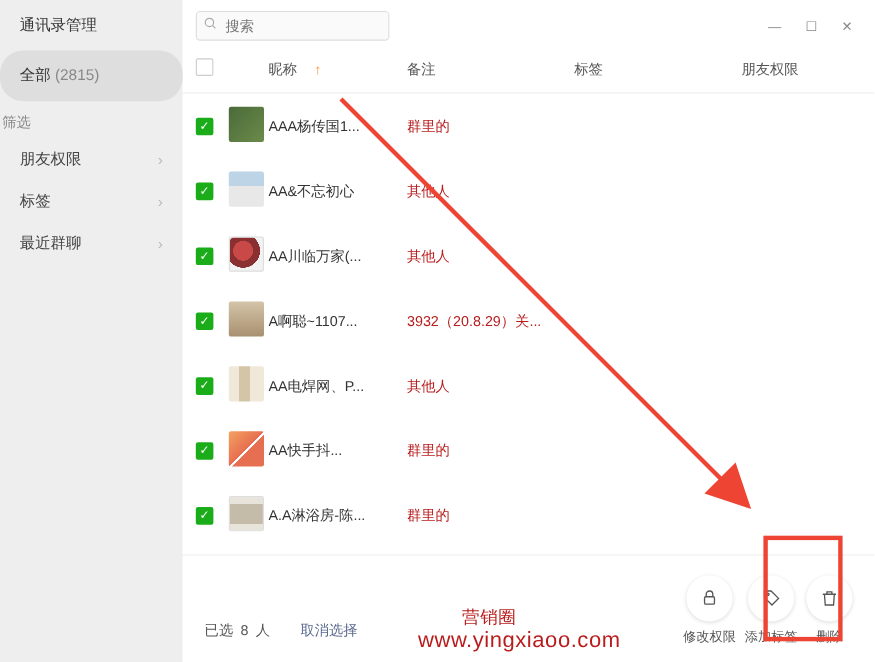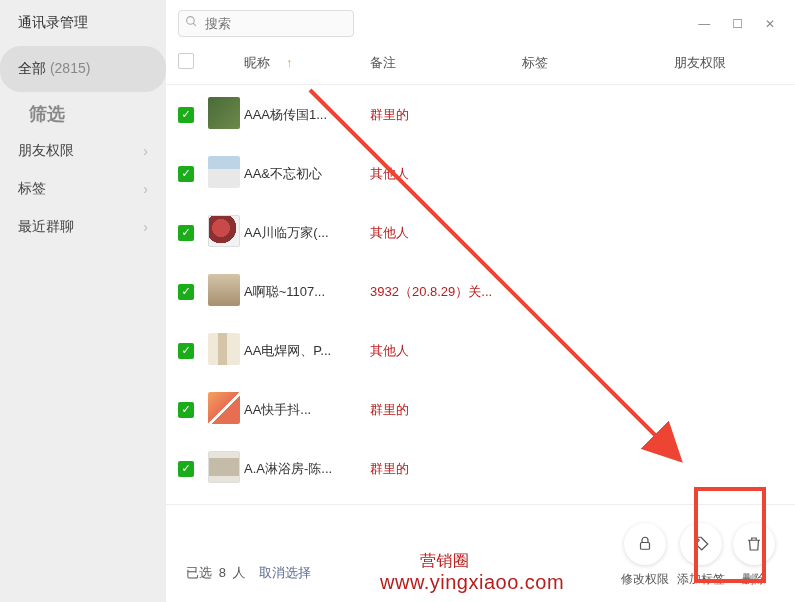--- a/index.html
+++ b/index.html
@@ -4,21 +4,21 @@
   <style>
     * { margin: 0; padding: 0; box-sizing: border-box; font-family: "Microsoft YaHei", "PingFang SC", sans-serif; }
     body { width: 795px; height: 602px; overflow: hidden; background: #fff; position: relative; }
     
     .app { display: flex; width: 100%; height: 100%; }
     
     .sidebar { width: 166px; background: #eeeeee; height: 100%; flex-shrink: 0; }
     .sidebar-title { padding: 14px 18px; font-size: 14px; color: #333; }
     .sidebar-item-all { padding: 14px 18px; font-size: 14px; background: #dedede; color: #333; cursor: pointer; border-radius: 21px; }
     .sidebar-count { color: #888; }
-    .sidebar-section { padding: 10px 29px 6px; font-size: 18px; color: #888; font-weight: bold; }
+    .sidebar-section { padding: 10px 2px 6px; font-size: 13px; color: #888; }
     .sidebar-item { padding: 10px 18px; font-size: 14px; color: #444; display: flex; justify-content: space-between; align-items: center; cursor: pointer; }
     .sidebar-item .chev { color: #bbb; font-size: 14px; }
     
     .main { flex: 1; display: flex; flex-direction: column; position: relative; }
     
     .top-row { display: flex; align-items: center; padding: 10px 12px 8px; gap: 8px; }
     .search-box { position: relative; width: 176px; }
     .search-box input { width: 100%; padding: 5px 8px 5px 26px; border: 1px solid #ddd; border-radius: 4px; font-size: 13px; background: #fafafa; outline: none; }
     .search-box .icon { position: absolute; left: 7px; top: 5px; color: #aaa; font-size: 13px; }
     .win-controls { margin-left: auto; display: flex; gap: 22px; color: #888; font-size: 12px; padding-right: 8px; }
@@ -47,21 +47,21 @@
     .av2 { background: linear-gradient(180deg,#bcd4e6 40%,#e8e8e8 40%); }
     .av3 { background: radial-gradient(circle at 40% 40%, #c94848 0 35%, #8a3030 36% 60%, transparent 61%), #f2f2f2; border:1px solid #ddd; }
     .av4 { background: linear-gradient(180deg,#d4c4a8,#a89070); }
     .av5 { background: linear-gradient(90deg,#f0e8d8 30%,#d4c4a8 30% 60%,#f0e8d8 60%); }
     .av6 { background: linear-gradient(135deg,#f4a261,#e76f51 50%,#fff 50% 55%,#e76f51 55%); }
     .av7 { background: linear-gradient(180deg,#e8e4dc 20%,#c4bba8 20% 80%,#e8e4dc 80%); border:1px solid #ddd; }
     
     .footer { border-top: 1px solid #eee; padding: 18px 20px 14px; display: flex; align-items: flex-end; }
     .footer-left { font-size: 13px; color: #555; padding-bottom: 6px; }
     .footer-left .count { margin: 0 3px; }
-    .footer-left .cancel { color: #5b6a91; margin-left: 10px; cursor: pointer; }
+    .footer-left .cancel { color: #5b6a91; margin-left: 24px; cursor: pointer; }
     .footer-actions { margin-left: auto; display: flex; gap: 8px; }
     .action { display: flex; flex-direction: column; align-items: center; gap: 6px; cursor: pointer; }
     .action-icon { width: 42px; height: 42px; border-radius: 50%; background: #fff; box-shadow: 0 1px 4px rgba(0,0,0,0.15); display: flex; align-items: center; justify-content: center; color: #555; }
     .action-label { font-size: 12px; color: #555; }
     
     
     .arrow-svg { position: absolute; top: 60px; left: 280px; width: 450px; height: 450px; pointer-events: none; }
     .red-box { position: absolute; border: 4px solid #e43; pointer-events: none; }
     .box1 { top: 487px; left: 694px; width: 72px; height: 96px; }
     .watermark { position: absolute; bottom: 8px; left: 380px; font-size: 20px; color: #b91c1c; font-weight: 500; letter-spacing: 0.5px; }

